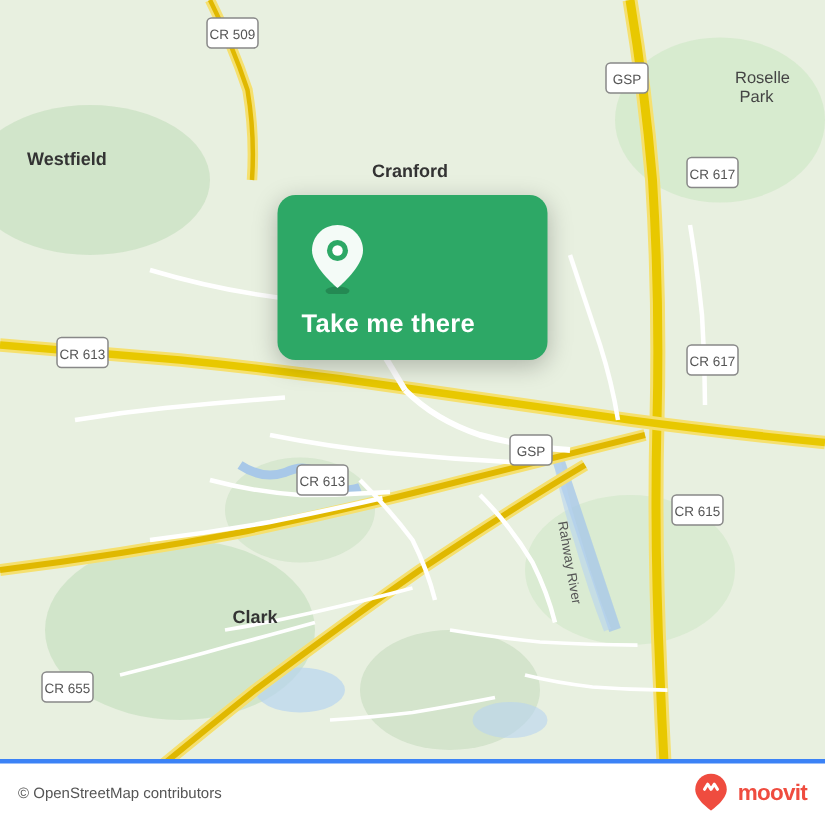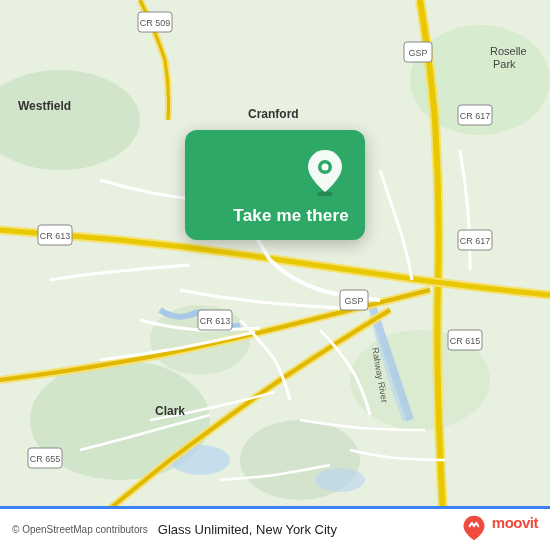--- a/index.html
+++ b/index.html
@@ -40,20 +40,21 @@
       gap: 10px;
       border-top: 3px solid #3b82f6;
       z-index: 10;
     }
 
     #moovit-logo {
       position: absolute;
       right: 12px;
       bottom: 8px;
       display: flex;
+      align-items: center;
       gap: 4px;
     }
 
     #moovit-logo .logo-icon {
       width: 28px;
       height: 28px;
     }
 
     #copyright-text {
       font-size: 10px;
@@ -70,21 +71,21 @@
     #take-me-there-card {
       position: absolute;
       top: 130px;
       left: 50%;
       transform: translateX(-50%);
       width: 180px;
       background: #2da866;
       border-radius: 12px;
       display: flex;
       flex-direction: column;
-      align-items: flex-end;
+      align-items: flex-start;
       padding: 18px 16px 14px 16px;
       z-index: 20;
       box-shadow: 0 4px 16px rgba(0,0,0,0.25);
       cursor: pointer;
     }
 
     #pin-icon-wrap {
       width: 48px;
       height: 48px;
       display: flex;
@@ -222,21 +223,20 @@
         <circle cx="20" cy="19" r="7" fill="#2da866"></circle>
 
         <circle cx="20" cy="19" r="3.5" fill="#ffffff"></circle>
       </svg>
     </div>
     <span id="take-me-there-label">Take me there</span>
   </div>
 
   <div id="bottom-bar">
     <span id="copyright-text">© OpenStreetMap contributors</span>
-    <span id="location-label">Glass Unlimited, New York City</span>
 
     <div id="moovit-logo">
 
       <svg class="logo-icon" viewBox="0 0 32 32" xmlns="http://www.w3.org/2000/svg">
         <path d="M16 2 C9 2 4 7.5 4 14 C4 22 16 30 16 30 C16 30 28 22 28 14 C28 7.5 23 2 16 2Z" fill="#ef4c3f"></path>
         <path d="M11 14 L13.5 10 L16 14 L18.5 10 L21 14" stroke="#ffffff" stroke-width="2.2" fill="none" stroke-linecap="round" stroke-linejoin="round"></path>
       </svg>
       <span style="font-size:15px;font-weight:bold;color:#ef4c3f;letter-spacing:-0.5px;">moovit</span>
     </div>
   </div>

